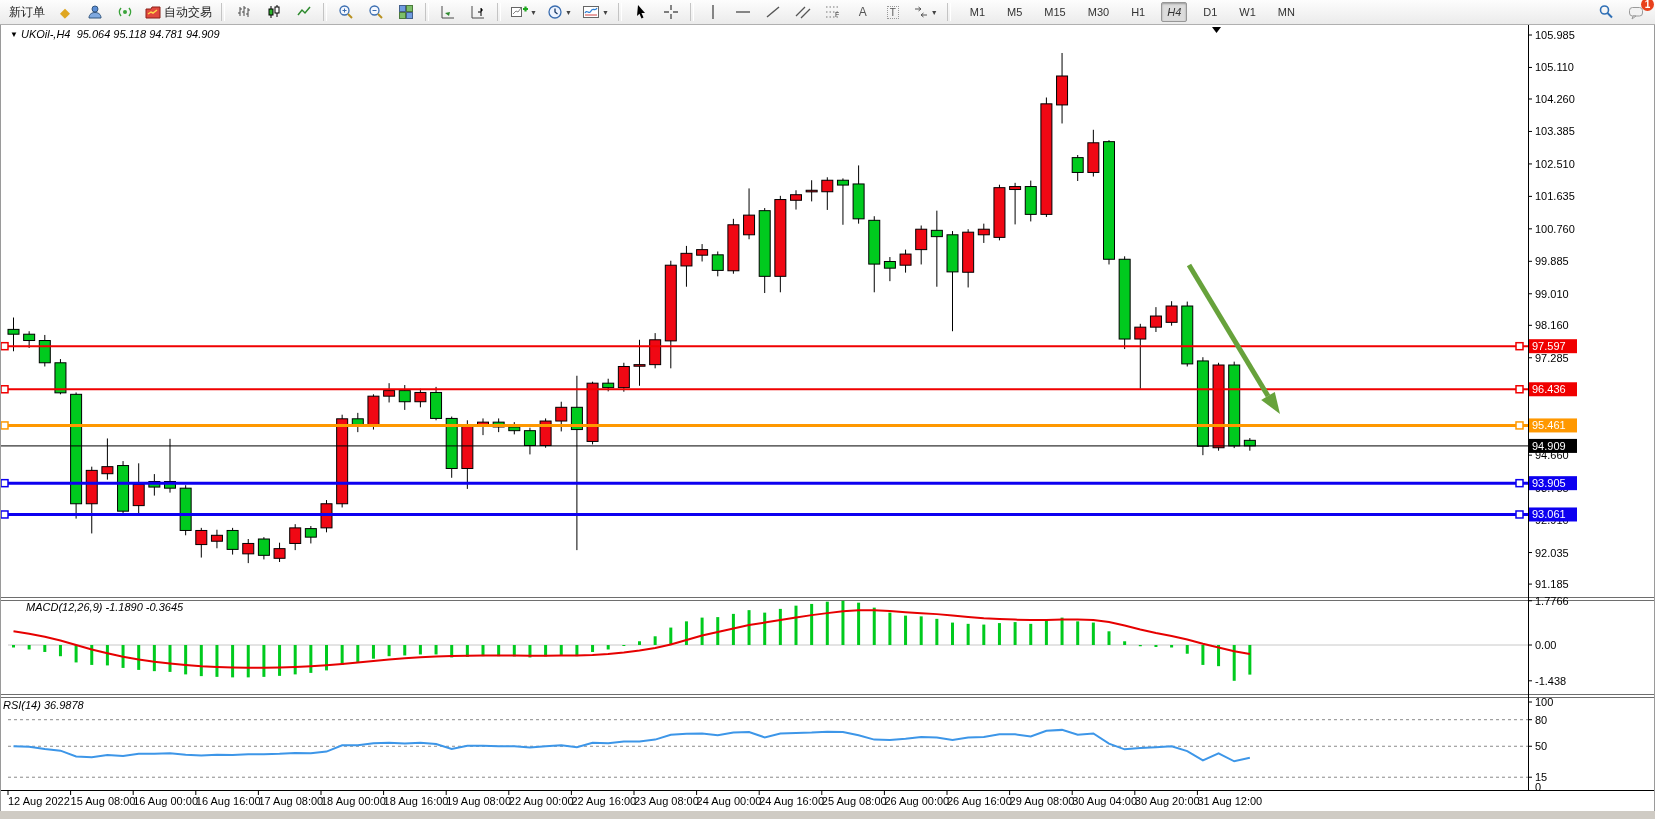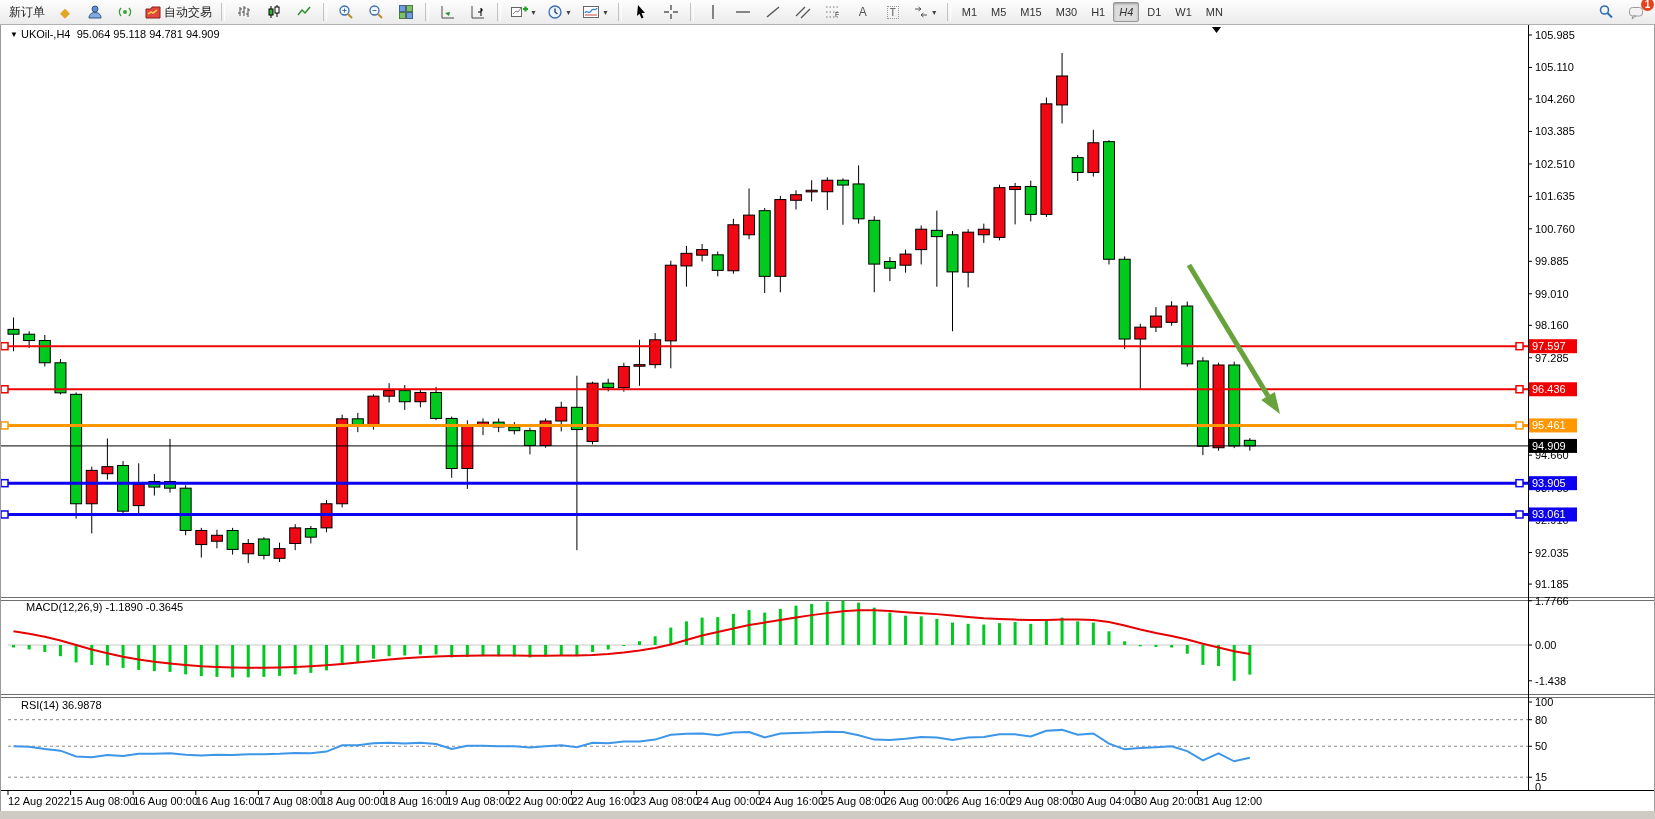--- a/index.html
+++ b/index.html
@@ -6,32 +6,32 @@
   body{width:1655px;height:819px;position:relative;background:#fff;overflow:hidden;
        font-family:"Liberation Sans",sans-serif;}
   
   .toolbar{position:absolute;top:0;left:0;width:1655px;height:24px;z-index:20;
     background:linear-gradient(#fdfdfd,#ebebeb);border-bottom:1px solid #b0b0b0;
     display:flex;align-items:center;padding:12px 5px;box-sizing:border-box;gap:2px;}
   .tbtn{height:20px;min-width:20px;display:flex;align-items:center;justify-content:center;
     padding:0 3px;border:1px solid transparent;border-radius:2px;font-size:12px;color:#222;cursor:default;}
   .tsep{width:2px;height:18px;margin:0 3px;border-left:1px solid #c4c4c4;border-right:1px solid #fff;}
   .tf{font-size:11px;color:#333;height:18px;padding:0 5px;display:flex;align-items:center;
-    border:1px solid transparent;border-radius:2px;}
+    border:1px solid transparent;border-radius:2px;margin-left:8px;}
   .tf.active{background:#dcdcdc;border:1px solid #979797;box-shadow:inset 0 1px 2px rgba(0,0,0,.3);font-style:italic;}
   .caret{font-size:7px;color:#444;margin-left:2px;}
   .glyph{font-size:13px;line-height:1;}
   .icn{display:block;}
   .spacer{flex:1;}
   .chatwrap{position:relative;}
   .chatbadge{position:absolute;top:-4px;right:-5px;background:#e8401c;color:#fff;font-size:10px;
     font-weight:bold;border-radius:8px;min-width:13px;height:13px;line-height:13px;text-align:center;}
   
   #chart-svg{position:absolute;top:0;left:0;z-index:1;}
-  .overlay{position:absolute;z-index:5;font-size:11px;color:#000;white-space:nowrap;}
+  .overlay{position:absolute;z-index:5;font-size:11px;color:#000;white-space:nowrap;font-style:italic;}
   .overlay .tri{font-size:8px;vertical-align:1px;}
   .bottomstrip{position:absolute;left:0;bottom:0;width:1655px;height:8px;background:#cfcbc4;z-index:6;}
   .frame{position:absolute;left:0;top:24px;width:1655px;height:787px;box-sizing:border-box;
     border-left:1px solid #9a9a9a;border-right:1px solid #9a9a9a;z-index:6;pointer-events:none;}
 </style>
 </head>
 <body>
 
 <div class="toolbar">
   <div class="tbtn">新订单</div>
@@ -592,15 +592,15 @@
     <text x="1197.4" y="805" text-anchor="start" font-size="11" fill="#000" font-family="&quot;Liberation Sans&quot;,sans-serif">31 Aug 12:00</text>
     <path d="M1212 27h9l-4.5 6z" fill="#000"></path>
   </svg>
 
 <div class="overlay" style="left:10px;top:28px">
   <span class="tri">▼</span>
   <span>UKOil-,H4</span>&nbsp;
   <span>95.064 95.118 94.781 94.909</span>
 </div>
 <div class="overlay" style="left:26px;top:601px">MACD(12,26,9) -1.1890 -0.3645</div>
-<div class="overlay" style="left:21px;top:699px">RSI(14) 36.9878</div>
+<div class="overlay" style="left:3px;top:699px">RSI(14) 36.9878</div>
 <div class="frame"></div>
 <div class="bottomstrip"></div>
 
 </body></html>

